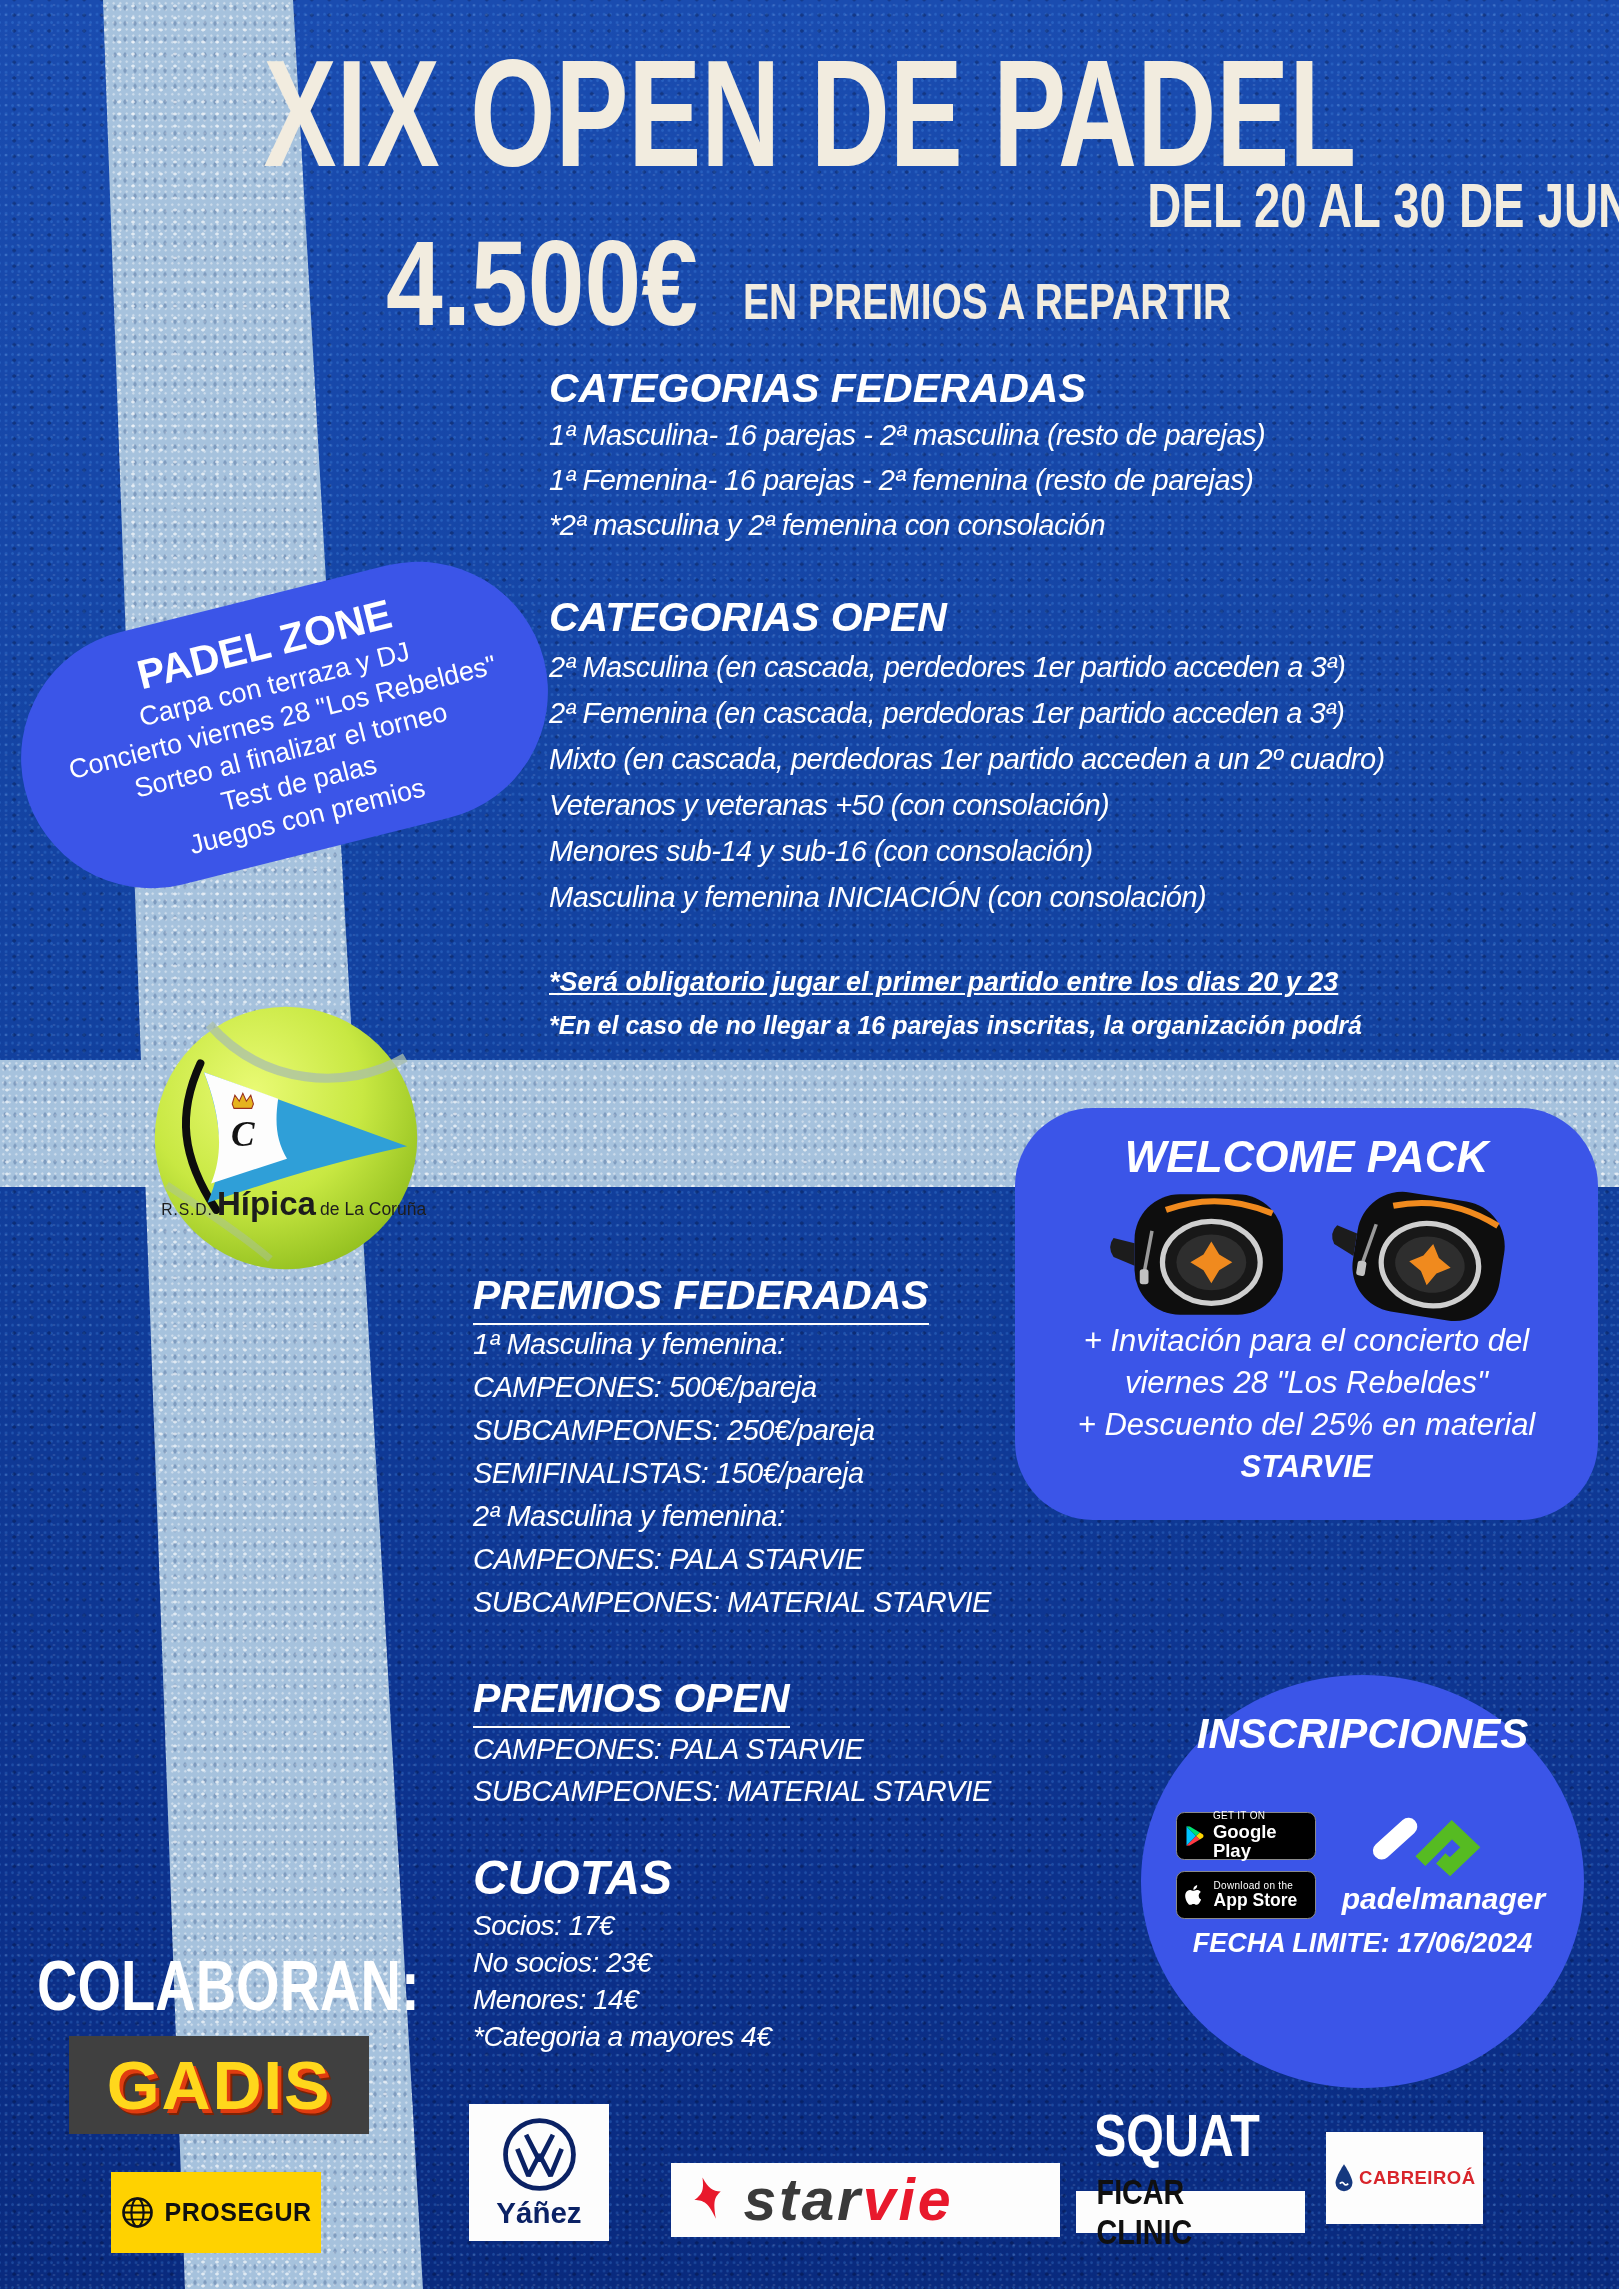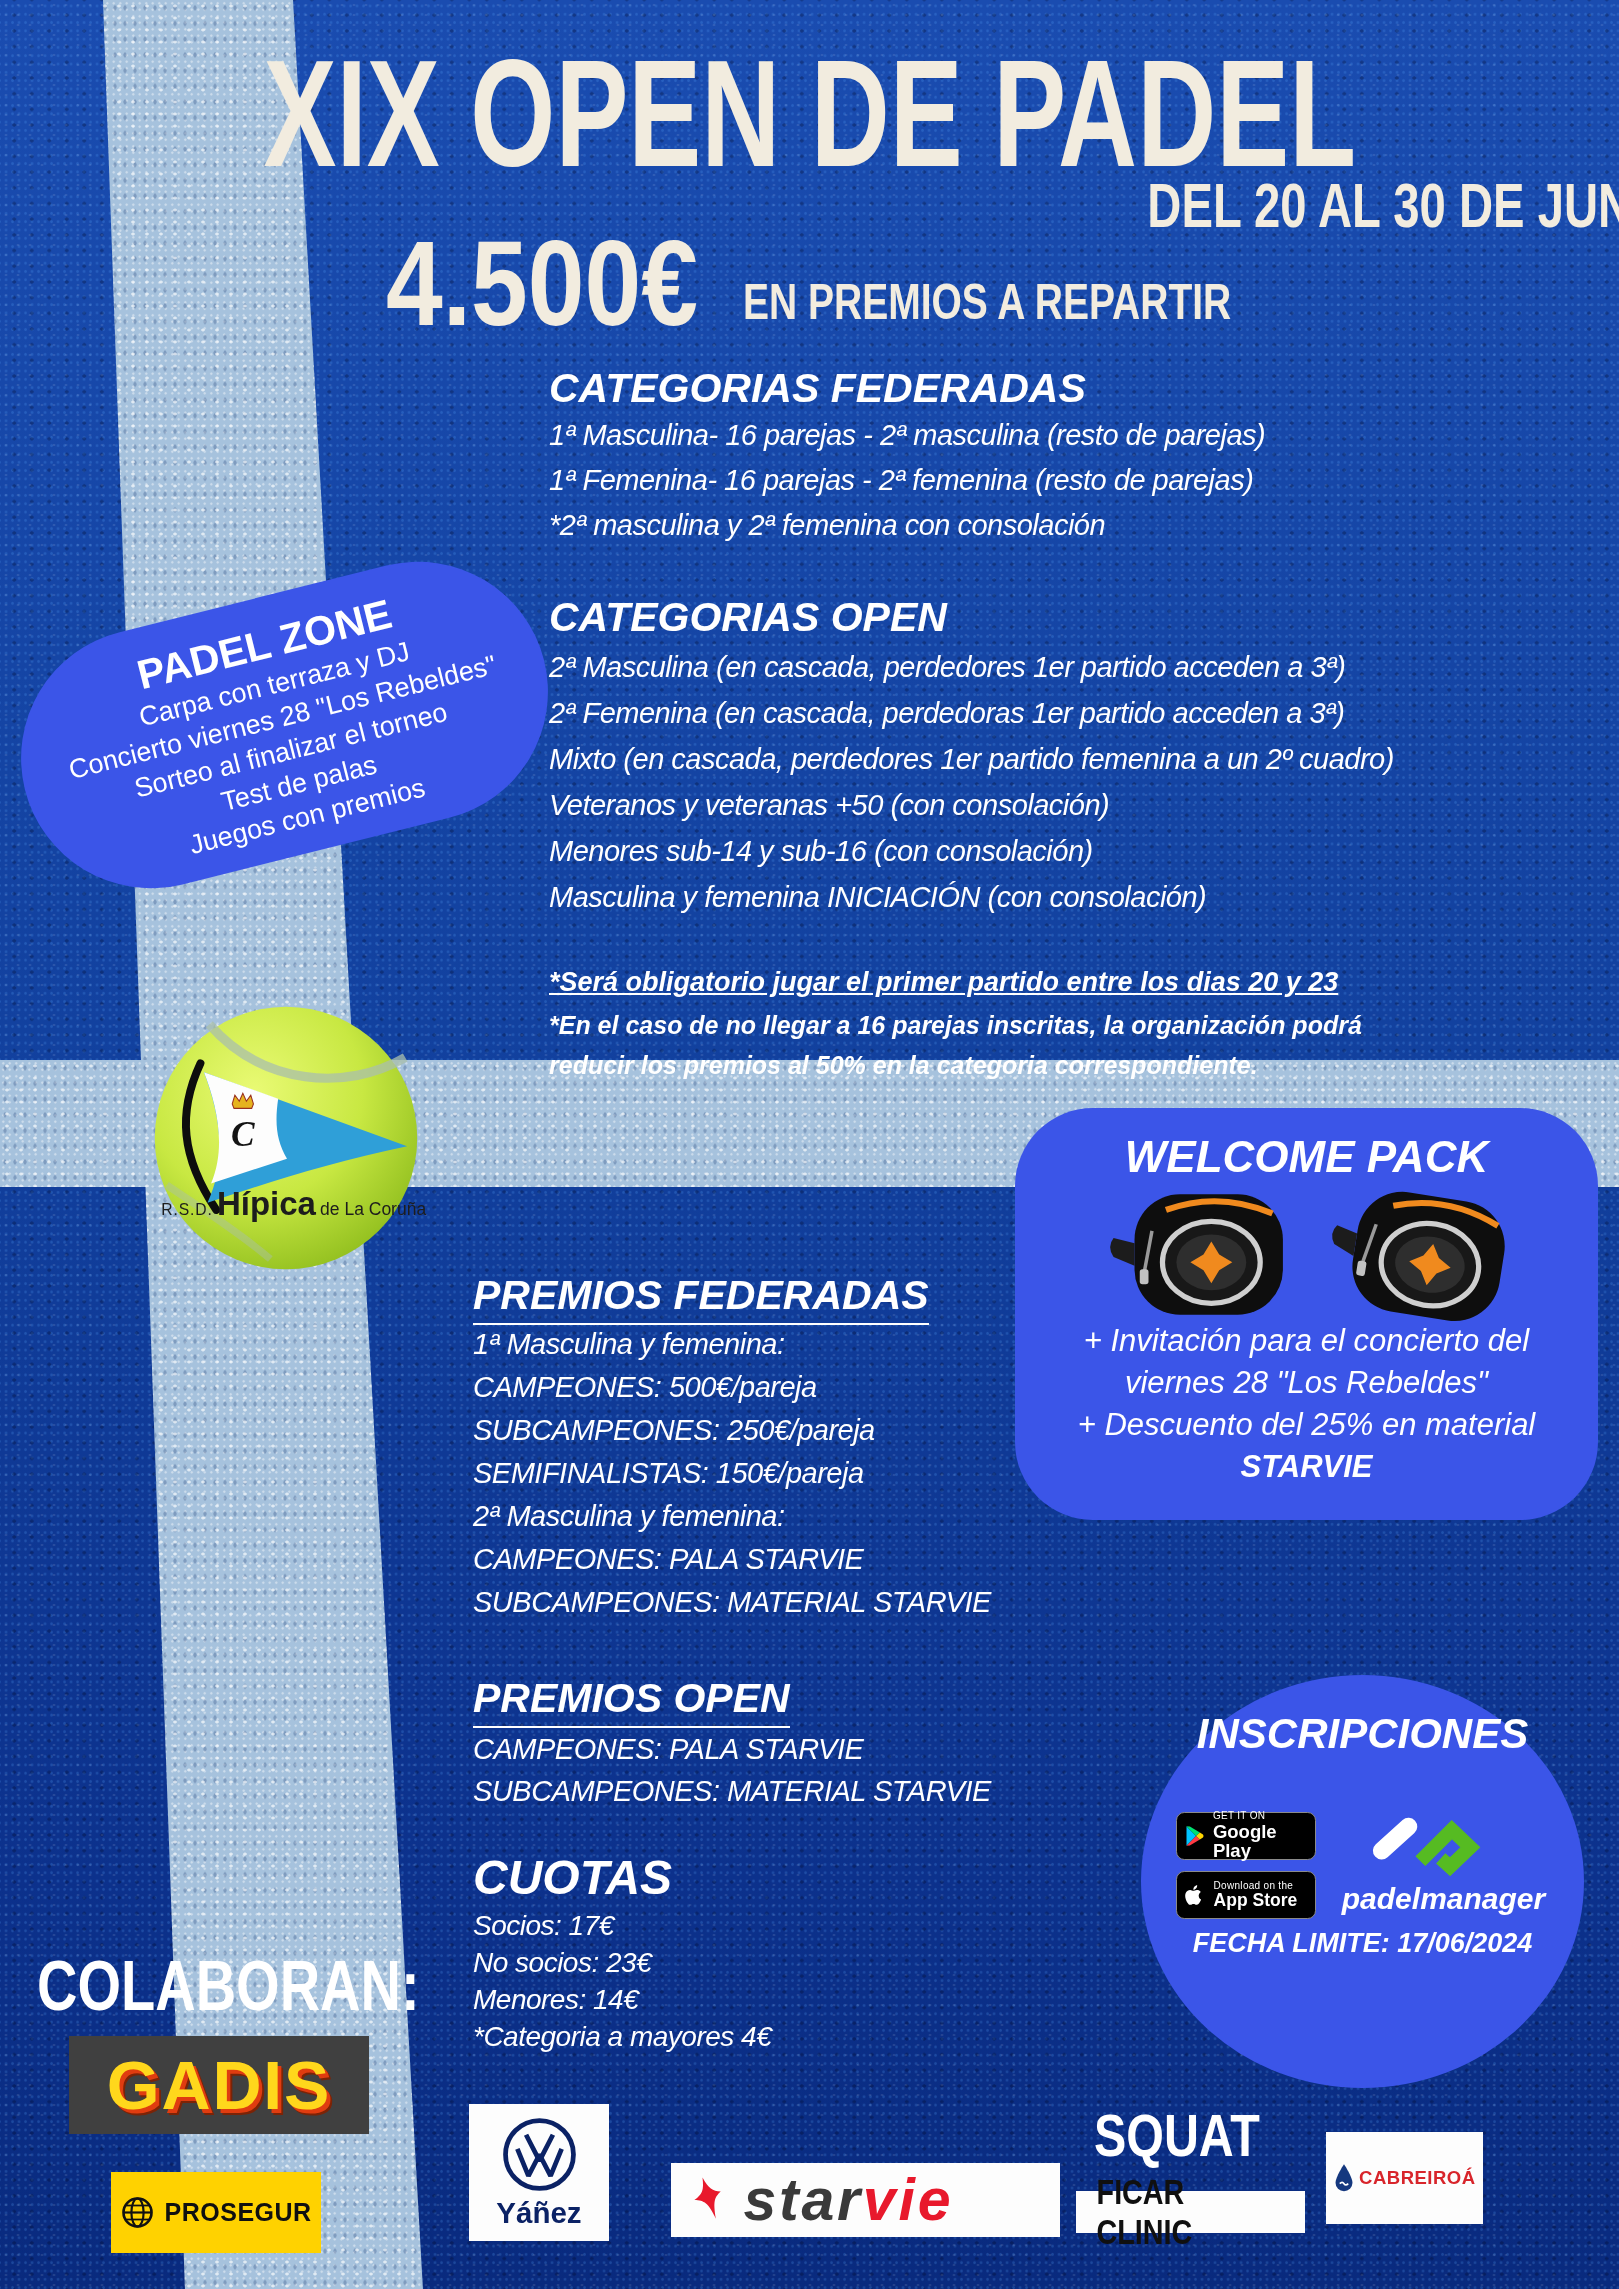--- a/index.html
+++ b/index.html
@@ -123,30 +123,29 @@
   <div class="abs items" style="left:549px;top:413px;line-height:45px;">
     <div>1ª Masculina- 16 parejas - 2ª masculina (resto de parejas)</div>
     <div>1ª Femenina- 16 parejas - 2ª femenina (resto de parejas)</div>
     <div>*2ª masculina y 2ª femenina con consolación</div>
   </div>
 
   <div class="abs h1" style="left:549px;top:594px;">CATEGORIAS OPEN</div>
   <div class="abs items" style="left:549px;top:644px;line-height:46px;">
     <div>2ª Masculina (en cascada, perdedores 1er partido acceden a 3ª)</div>
     <div>2ª Femenina (en cascada, perdedoras 1er partido acceden a 3ª)</div>
-    <div>Mixto (en cascada, perdedores 1er partido femenina a un 2º cuadro)</div>
+    <div>Mixto (en cascada, perdedoras 1er partido acceden a un 2º cuadro)</div>
     <div>Veteranos y veteranas +50 (con consolación)</div>
     <div>Menores sub-14 y sub-16 (con consolación)</div>
     <div>Masculina y femenina INICIACIÓN (con consolación)</div>
   </div>
 
   <div class="abs" style="left:549px;top:967px;">
     <div class="white" style="font-size:27px;font-weight:700;font-style:italic;text-decoration:underline;white-space:nowrap;">*Será obligatorio jugar el primer partido entre los dias 20 y 23</div>
     <div class="white" style="font-size:25px;font-weight:700;font-style:italic;margin-top:13px;white-space:nowrap;">*En el caso de no llegar a 16 parejas inscritas, la organización podrá</div>
-    <div class="white" style="font-size:25px;font-weight:700;font-style:italic;margin-top:11px;white-space:nowrap;">reducir los premios al 50% en la categoria correspondiente.</div>
   </div>
 
   <div class="abs ball-wrap">
     <svg width="268" height="268" viewBox="0 0 290 290">
       <defs>
         <radialGradient id="ballg" cx="38%" cy="32%" r="75%">
           <stop offset="0%" stop-color="#e9fa74"></stop>
           <stop offset="55%" stop-color="#c8e842"></stop>
           <stop offset="100%" stop-color="#8fbd1d"></stop>
         </radialGradient>

